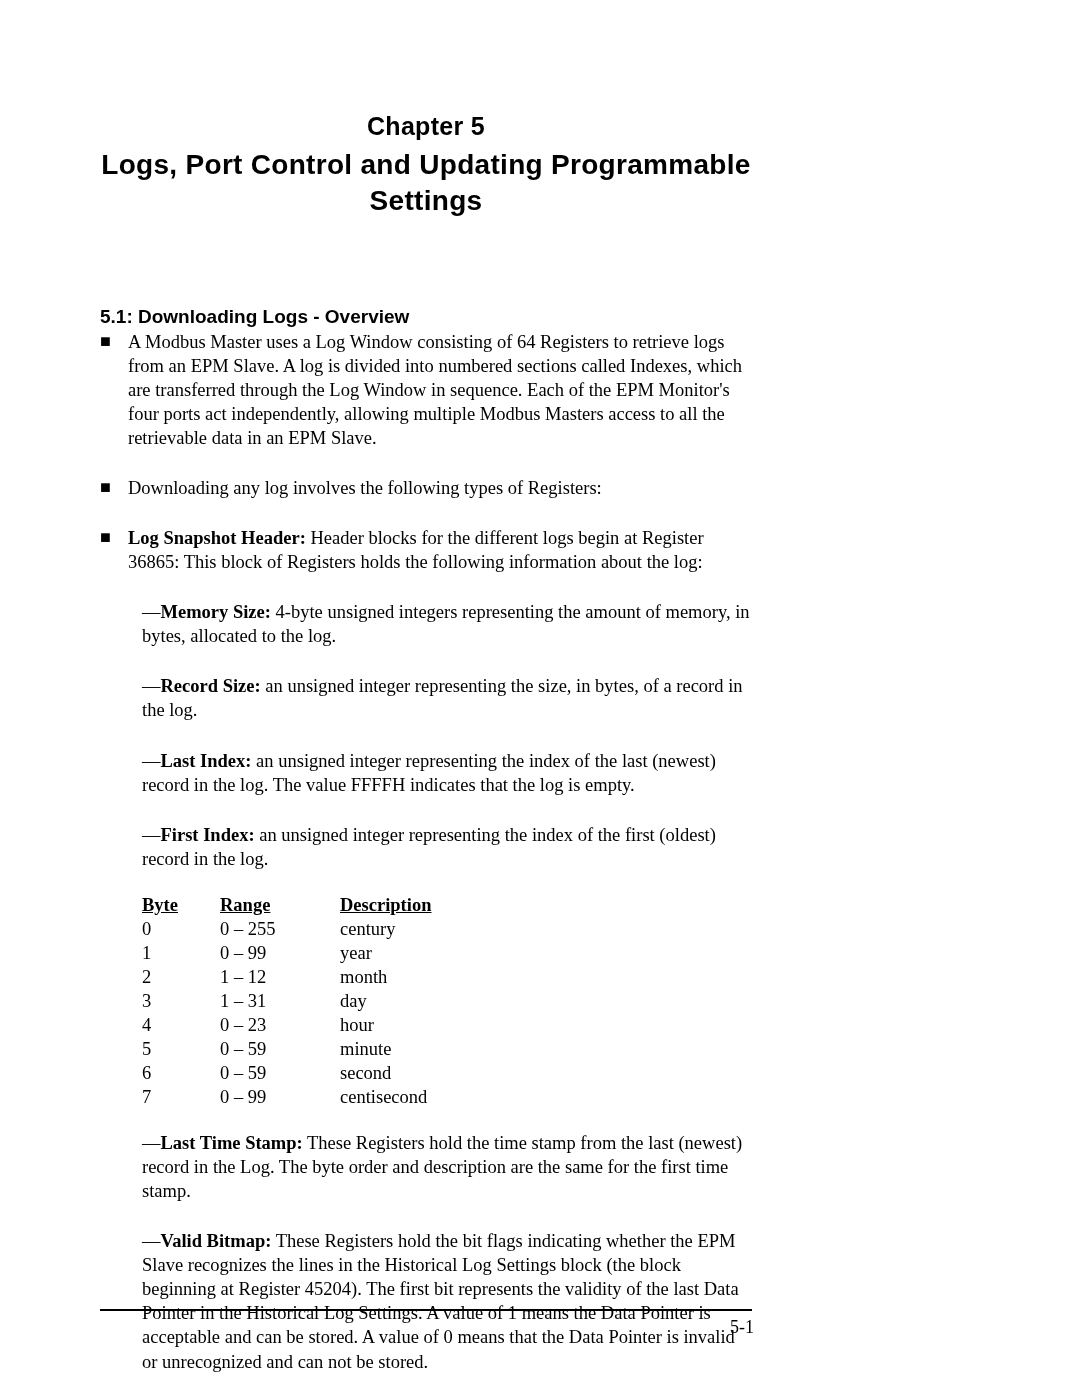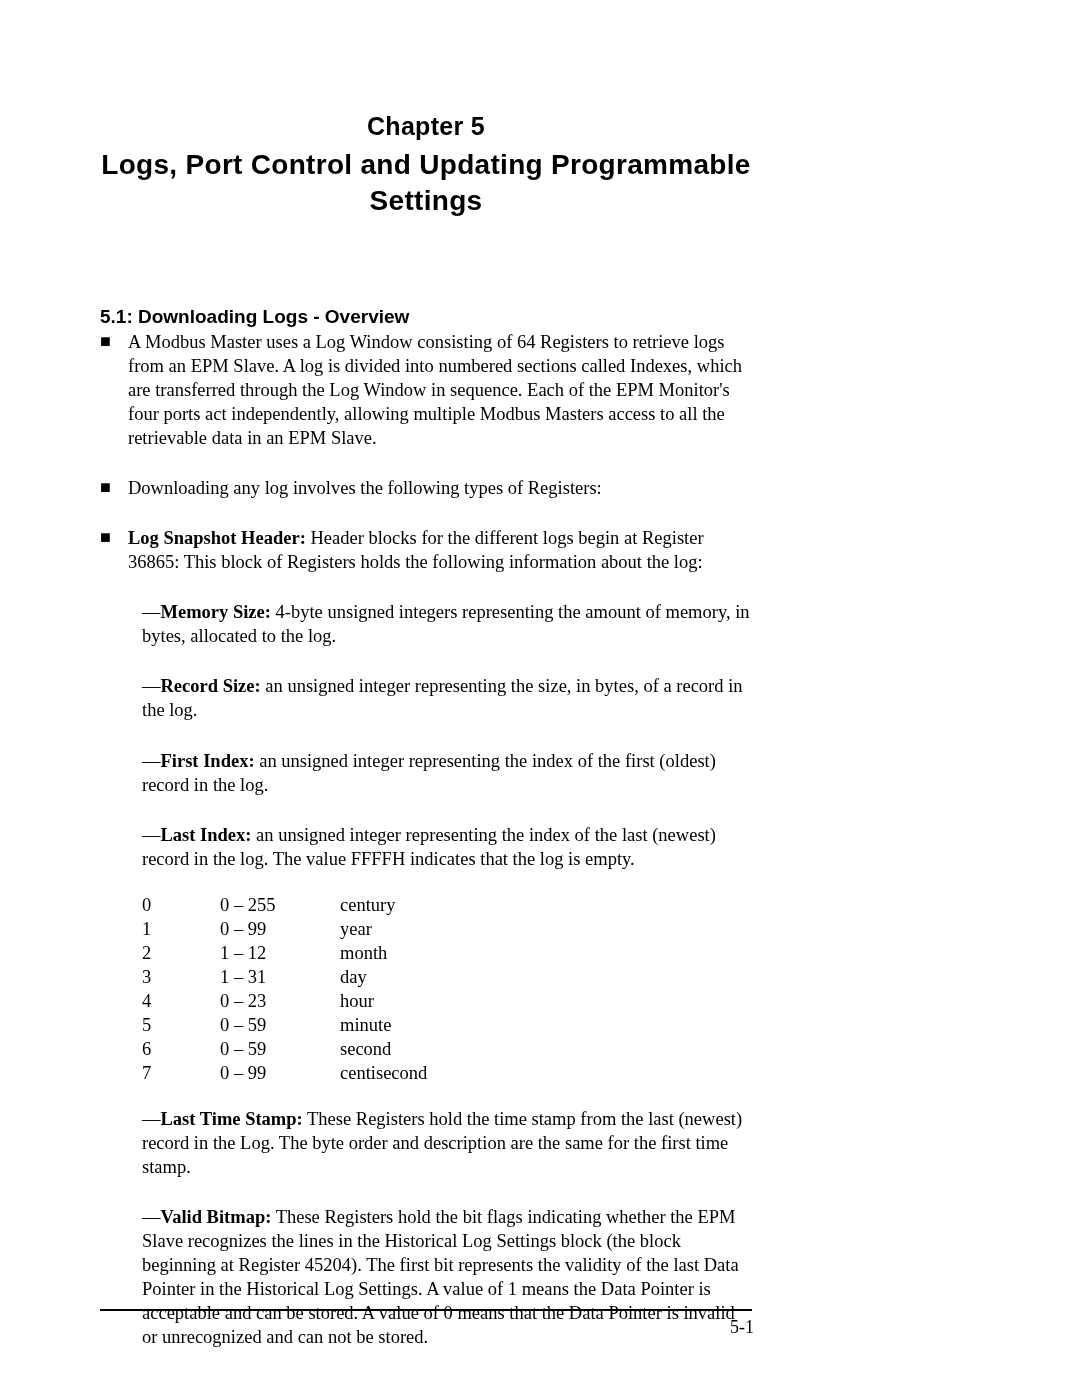--- a/index.html
+++ b/index.html
@@ -117,29 +117,34 @@
 
   <div class="sub">
     —<b>Memory Size:</b><span> 4-byte unsigned integers representing the amount of memory, in bytes, allocated to the log.</span>
   </div>
 
   <div class="sub">
     —<b>Record Size:</b><span> an unsigned integer representing the size, in bytes, of a record in the log.</span>
   </div>
 
   <div class="sub">
-    —<b>First Index:</b><span> an unsigned integer representing the index of the first (oldest) record in the log.</span>
+    —<b>Last Index:</b><span> an unsigned integer representing the index of the last (newest) record in the log. The value FFFFH indicates that the log is empty.</span>
   </div>
 
   <div class="sub">
-    —<b>Last Index:</b><span> an unsigned integer representing the index of the last (newest) record in the log. The value FFFFH indicates that the log is empty.</span>
+    —<b>First Index:</b><span> an unsigned integer representing the index of the first (oldest) record in the log.</span>
   </div>
 
 
   <div class="ts-table">
+    <div class="ts-header">
+      <span class="col-byte">Byte</span>
+      <span class="col-range">Range</span>
+      <span class="col-desc">Description</span>
+    </div>
     <div class="ts-row">
       <span class="col-byte">0</span>
       <span class="col-range">0 – 255</span>
       <span class="col-desc">century</span>
     </div>
     <div class="ts-row">
       <span class="col-byte">1</span>
       <span class="col-range">0 – 99</span>
       <span class="col-desc">year</span>
     </div>

